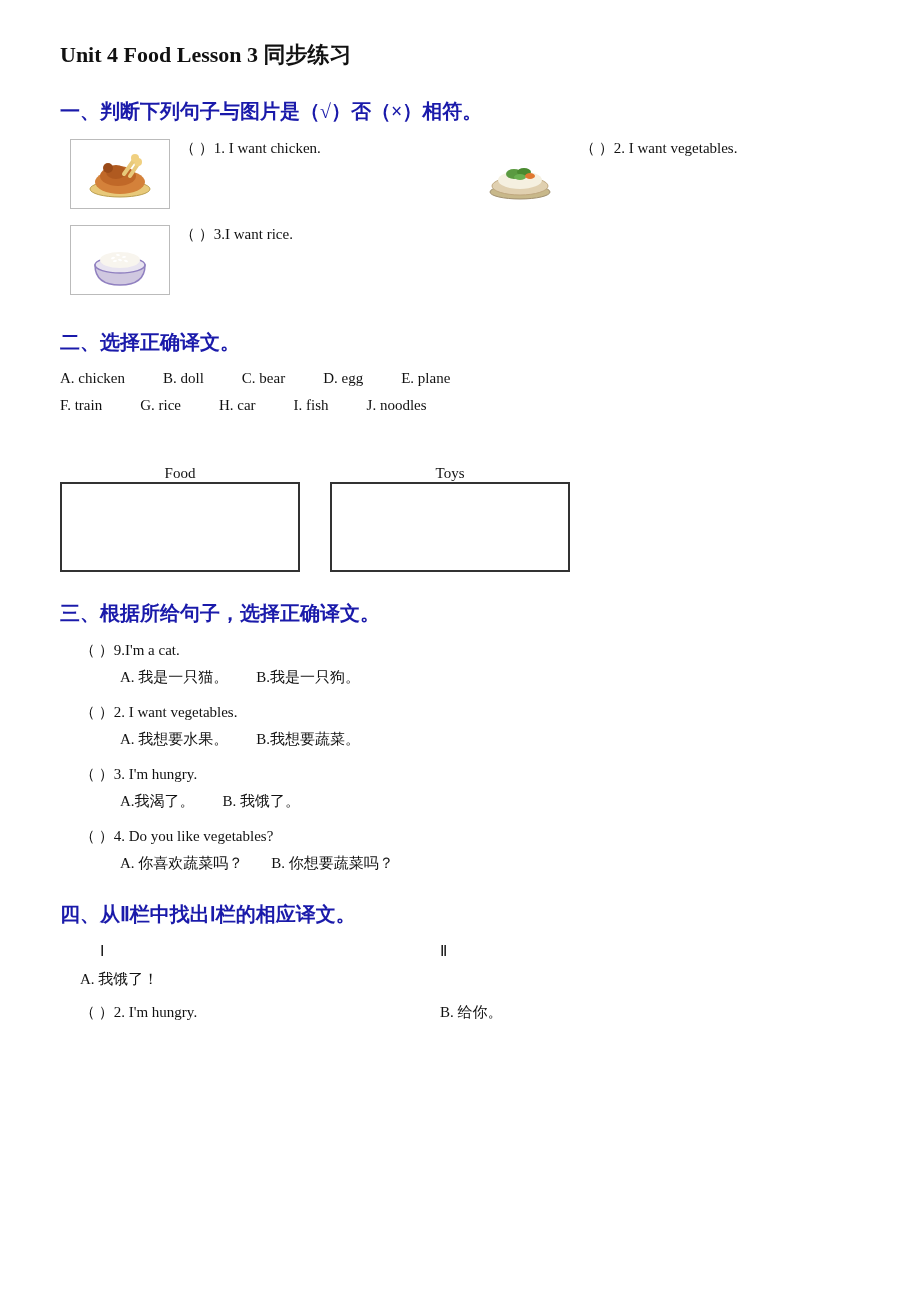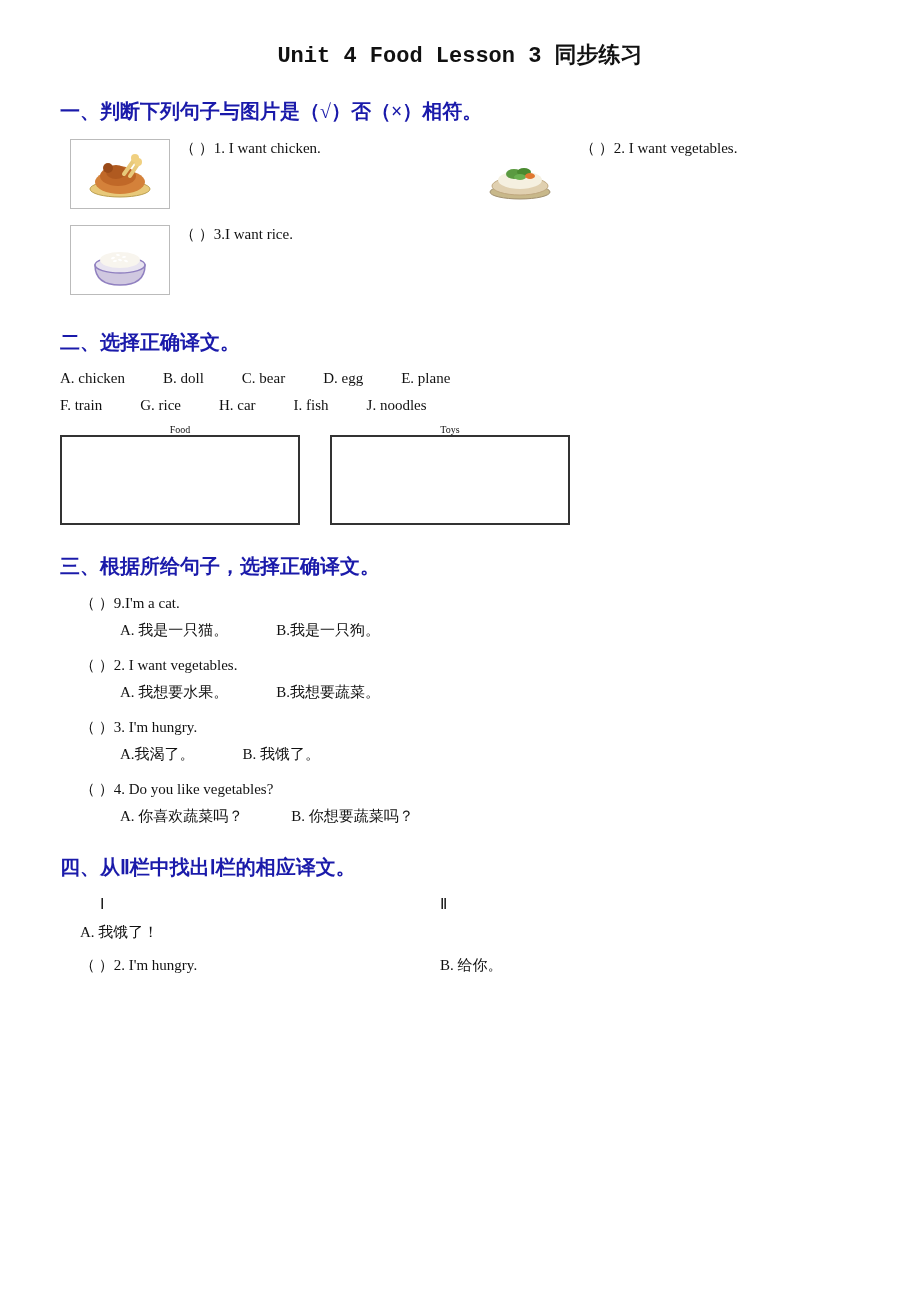--- a/index.html
+++ b/index.html
@@ -6,25 +6,24 @@
     body {
       background: #fff;
       font-family: "SimSun", "宋体", serif;
       font-size: 16px;
       color: #111;
       width: 920px;
       min-height: 1302px;
       padding: 40px 60px;
     }
     .page-title {
-      text-align: center;
       font-size: 22px;
       font-weight: bold;
       margin-bottom: 28px;
-      font-family: Liberation Mono, monospace;
+      font-family: Liberation Serif, serif;
     }
     .section-title {
       font-size: 20px;
       font-weight: bold;
       color: #1a1aaa;
       margin-bottom: 14px;
     }
     .section {
       margin-bottom: 28px;
     }
@@ -71,21 +70,22 @@
       flex-wrap: wrap;
       gap: 6px 8px;
       margin-bottom: 10px;
     }
     .word-item {
       margin-right: 30px;
       font-size: 15px;
     }
     .category-label {
       text-align: center;
-      font-size: 10px;
+      font-size: 15px;
+      margin-top: 41px;
     }
     .category-boxes {
       display: flex;
       gap: 30px;
       margin-top: 4px;
     }
     .cat-box-wrapper {
       display: flex;
       flex-direction: column;
       align-items: center;
@@ -100,21 +100,21 @@
     .s3-item {
       margin-bottom: 16px;
       margin-left: 20px;
     }
     .s3-question {
       font-size: 15px;
       margin-bottom: 8px;
     }
     .s3-options {
       display: flex;
-      gap: 48px;
+      gap: 28px;
       margin-left: 40px;
       font-size: 15px;
     }
 
     
     .s4-header {
       display: flex;
       margin-left: 40px;
       margin-bottom: 10px;
       font-size: 15px;

